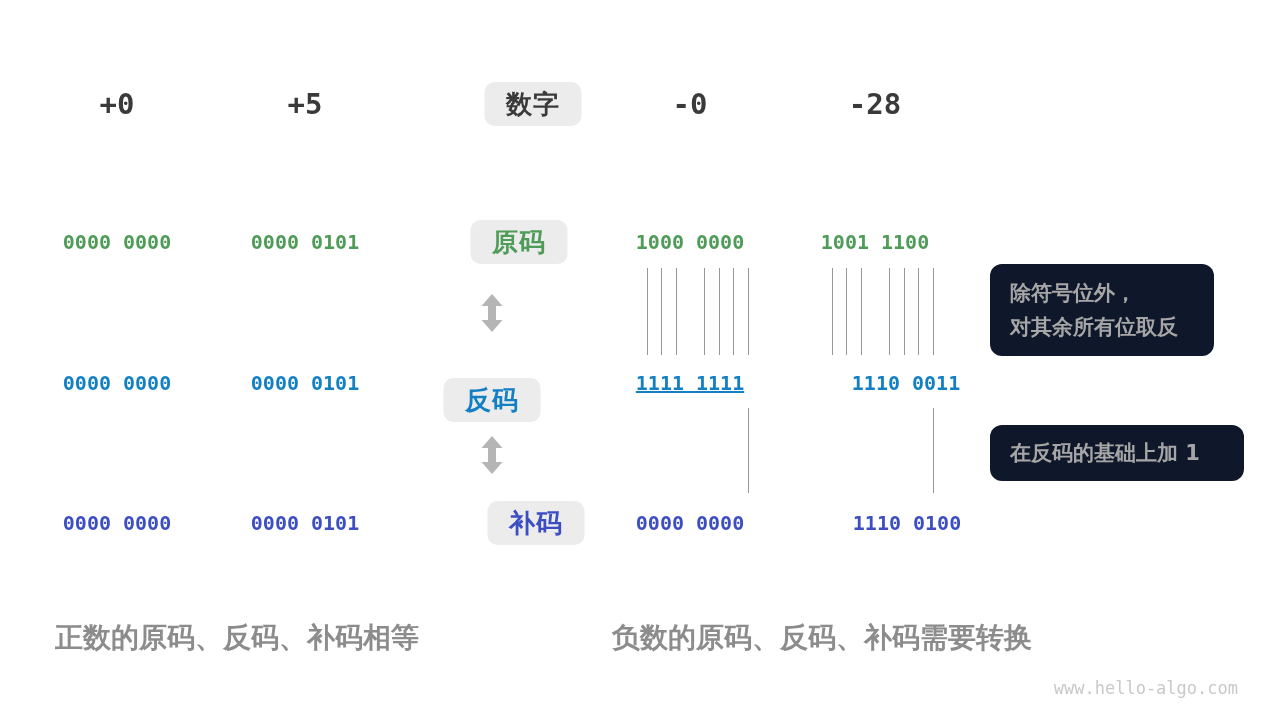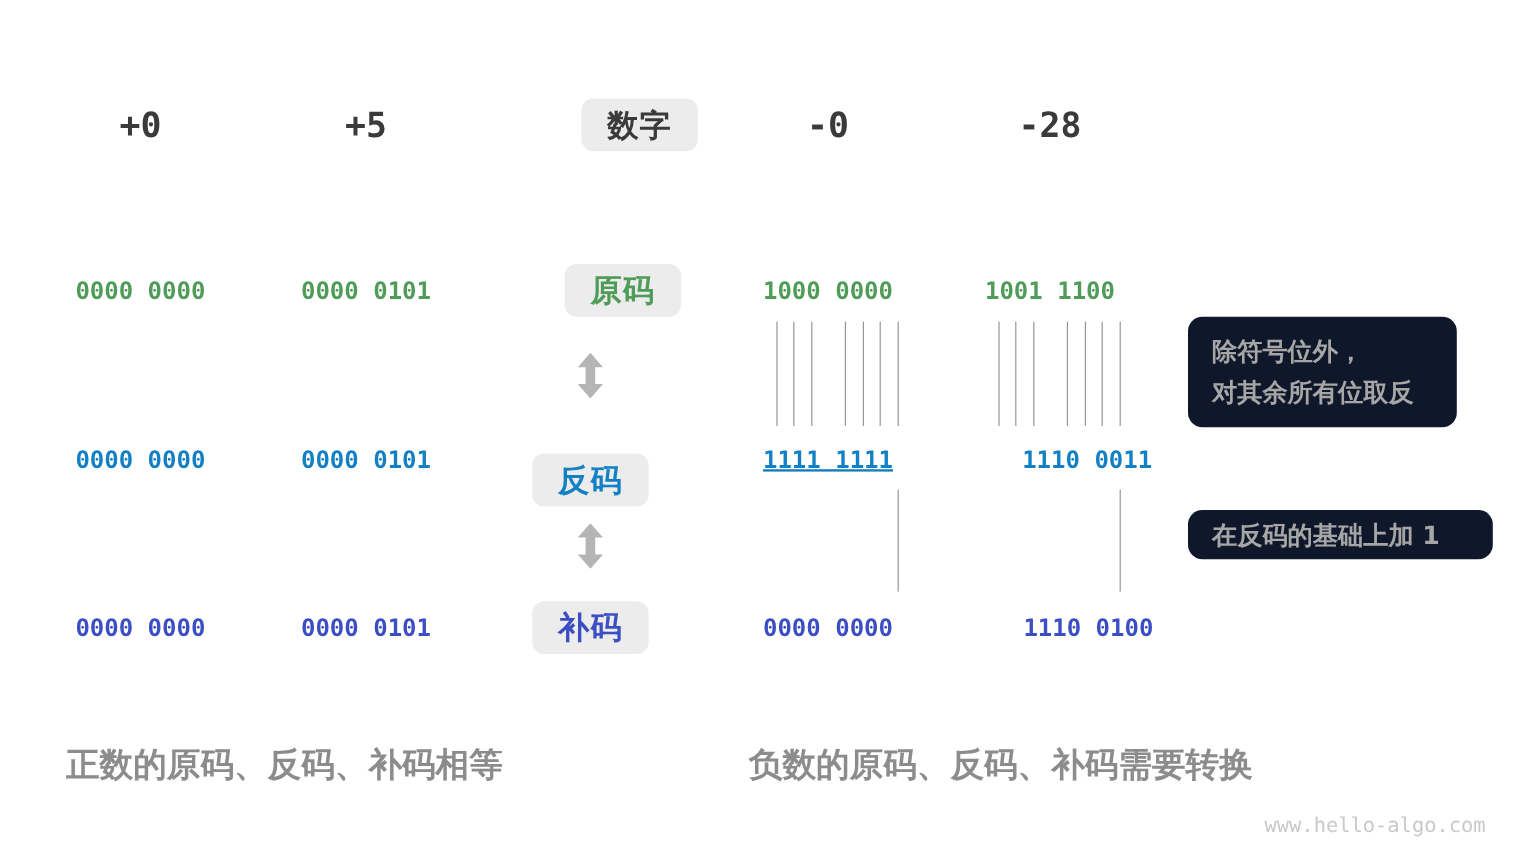--- a/index.html
+++ b/index.html
@@ -19,21 +19,21 @@
   }
   
   .tagbox{
     width:97px;height:44px;border-radius:10px;background:#ececec;
     display:flex;align-items:center;justify-content:center;
     font-weight:bold;font-size:26px;letter-spacing:1px;
   }
   .tag-dark{color:#3a3a3a;}
   .tag-green{color:#4f9b58;margin-left:27px;}
   .tag-blue{color:#1480c4;}
-  .tag-indigo{color:#3c4ec3;}
+  .tag-indigo{color:#3c4ec3;margin-left:44px;}
   
   .bin{
     font-family:"DejaVu Sans Mono","Liberation Mono",monospace;
     font-weight:bold;font-size:20px;white-space:pre;letter-spacing:0;
   }
   .bin-green{color:#4f9b58;}
   .bin-blue{color:#1480c4;}
   .bin-indigo{color:#3c4ec3;}
   
   .vline{width:1px;background:#979797;}
@@ -124,22 +124,22 @@
       <polygon points="11,0 21.5,12 0.5,12" fill="#b5b5b5"></polygon>
       <rect x="7" y="11" width="8" height="16" fill="#b5b5b5"></rect>
       <polygon points="11,38 21.5,26 0.5,26" fill="#b5b5b5"></polygon>
     </svg>
   </div>
 
   <div class="abs note" style="left:990px;top:264px;width:224px;height:92px;">
     <span>除符号位外，</span>
     <span>对其余所有位取反</span>
   </div>
-  <div class="abs note" style="left:990px;top:425px;width:254px;height:41px;">
+  <div class="abs note" style="left:990px;top:425px;width:254px;height:56px;">
     <span>在反码的基础上加 1</span>
   </div>
 
   <div class="abs caption" style="left:55px;top:619px;">正数的原码、反码、补码相等</div>
-  <div class="abs caption" style="left:612px;top:619px;margin-left:12px;">负数的原码、反码、补码需要转换</div>
+  <div class="abs caption" style="left:612px;top:619px;">负数的原码、反码、补码需要转换</div>
 
   <div class="abs watermark" style="right:42px;top:678px;">www.hello-algo.com</div>
 
 </div>
 
 </body></html>

